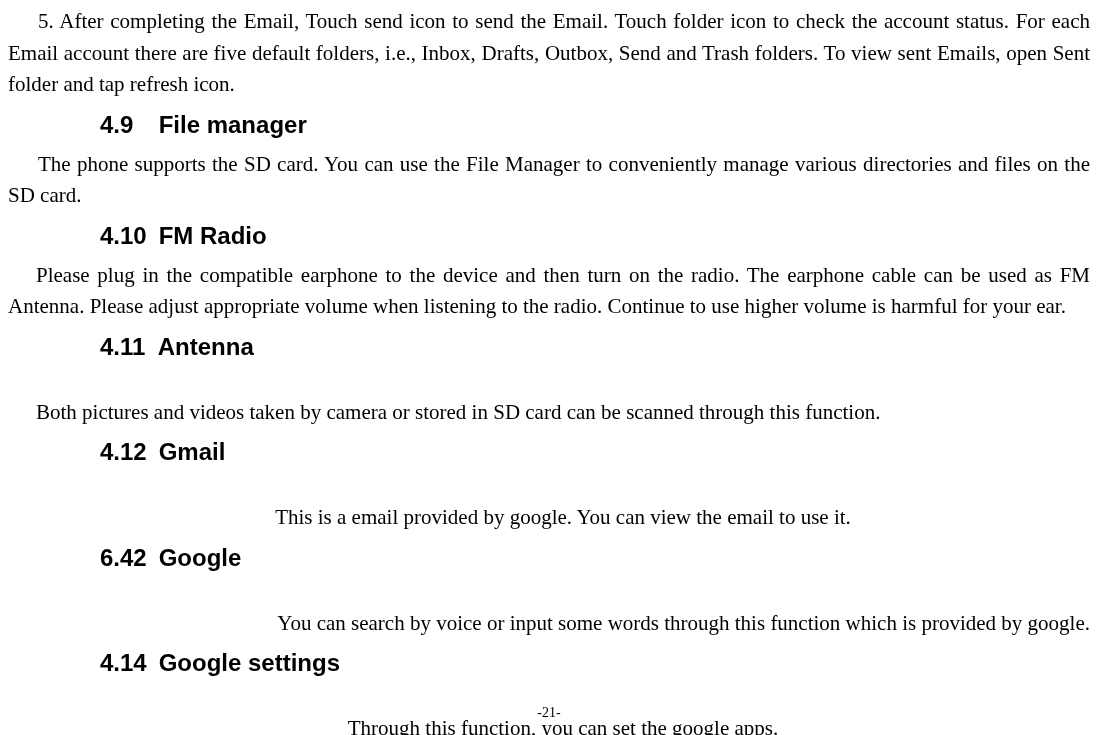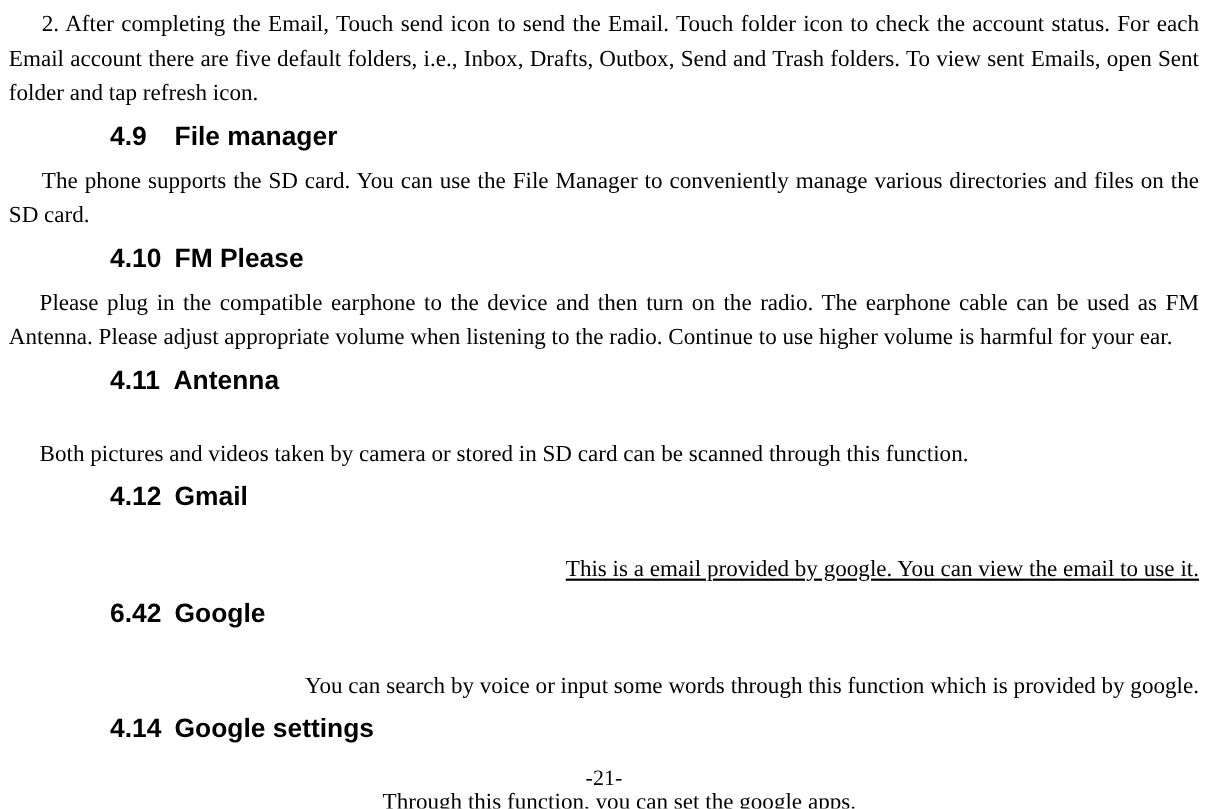--- a/index.html
+++ b/index.html
@@ -36,52 +36,52 @@
   .body-text {
     margin-left: 28px;
     margin-top: 32px;
   }
   .page-num {
     position: absolute;
     bottom: 12px;
     left: 0;
     width: 100%;
     text-align: center;
-    font-size: 20px;
+    font-size: 14px;
     font-family: "Times New Roman", Times, serif;
   }
 </style>
 </head>
 <body>
 
-<p class="para indent-first">2.    After completing the Email, Touch send icon to send the Email. Touch folder icon to check the account status. For each Email account there are five default folders, i.e., Inbox, Drafts, Outbox, Send and Trash folders. To view sent Emails, open Sent folder and tap refresh icon.</p>
+<p class="para indent-first">5.    After completing the Email, Touch send icon to send the Email. Touch folder icon to check the account status. For each Email account there are five default folders, i.e., Inbox, Drafts, Outbox, Send and Trash folders. To view sent Emails, open Sent folder and tap refresh icon.</p>
 
 <div class="heading">
   <span class="num">4.9</span>
   <span>File manager</span>
 </div>
 <p class="para indent-first" style="text-align:justify;">The phone supports the SD card. You can use the File Manager to conveniently manage various directories and files on the SD card.</p>
 
 <div class="heading">
   <span class="num">4.10</span>
-  <span>FM Please</span>
+  <span>FM Radio</span>
 </div>
 <p class="para" style="text-align:justify; text-indent:28px;">Please plug in the compatible earphone to the device and then turn on the radio. The earphone cable can be used as FM Antenna. Please adjust appropriate volume when listening to the radio. Continue to use higher volume is harmful for your ear.</p>
 
 <div class="heading">
   <span class="num">4.11</span>
   <span>Antenna</span>
 </div>
 <p class="para body-text" style="text-align:left;">Both pictures and videos taken by camera or stored in SD card can be scanned through this function.</p>
 
 <div class="heading">
   <span class="num">4.12</span>
   <span>Gmail</span>
 </div>
-<p class="para body-text" style="text-align:right;text-decoration:underline;">This is a email provided by google. You can view the email to use it.</p>
+<p class="para body-text" style="text-align:center;">This is a email provided by google. You can view the email to use it.</p>
 
 <div class="heading">
   <span class="num">6.42</span>
   <span>Google</span>
 </div>
 <p class="para body-text" style="text-align:right;">You can search by voice or input some words through this function which is provided by google.</p>
 
 <div class="heading">
   <span class="num">4.14</span>
   <span>Google settings</span>

